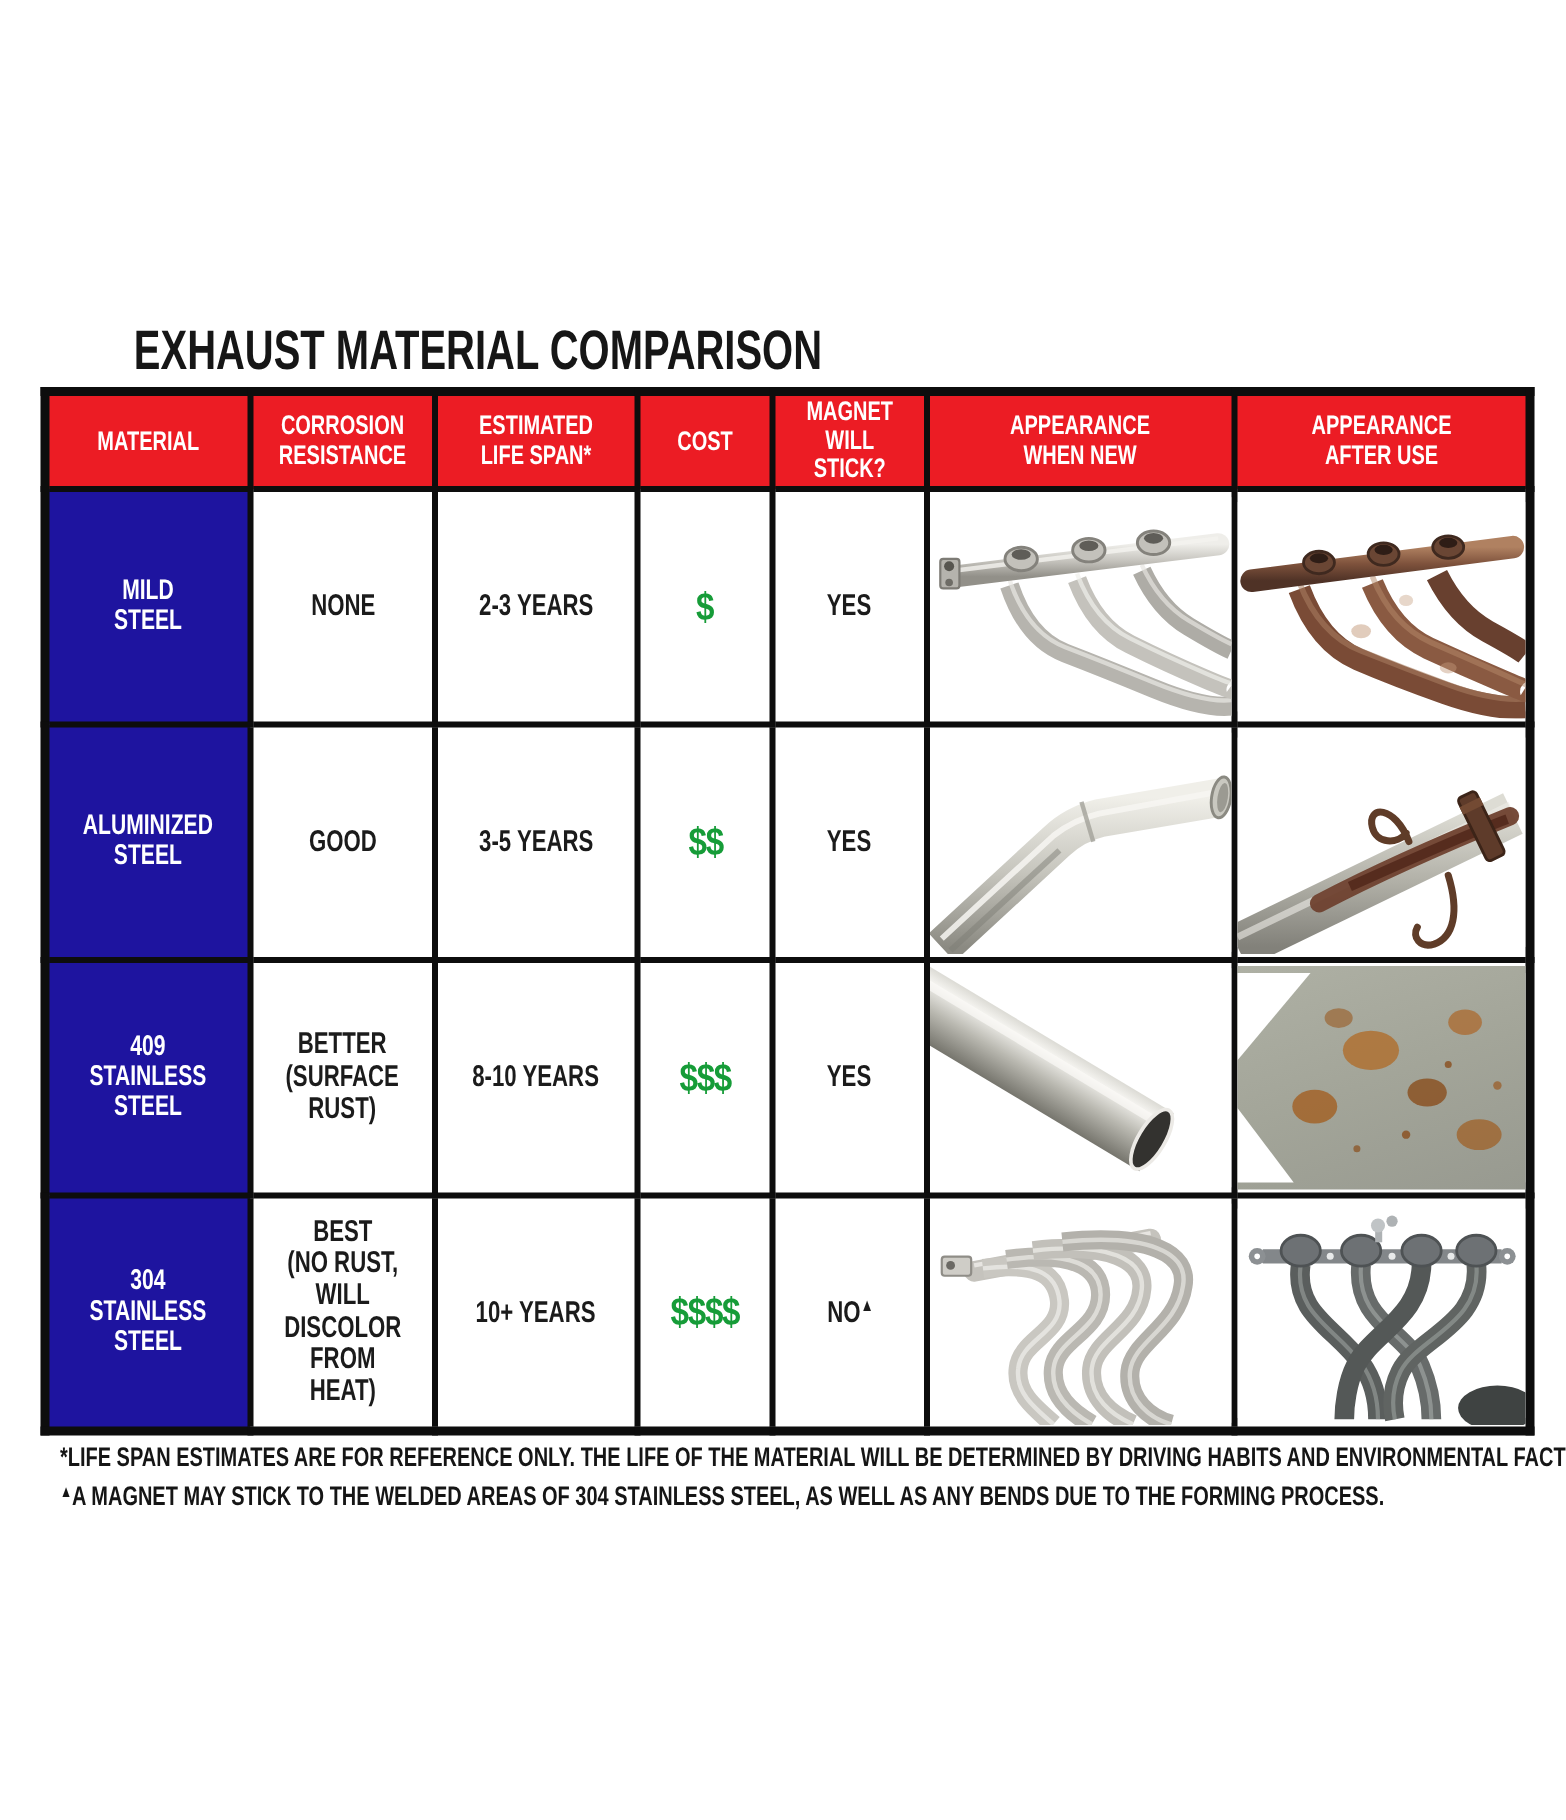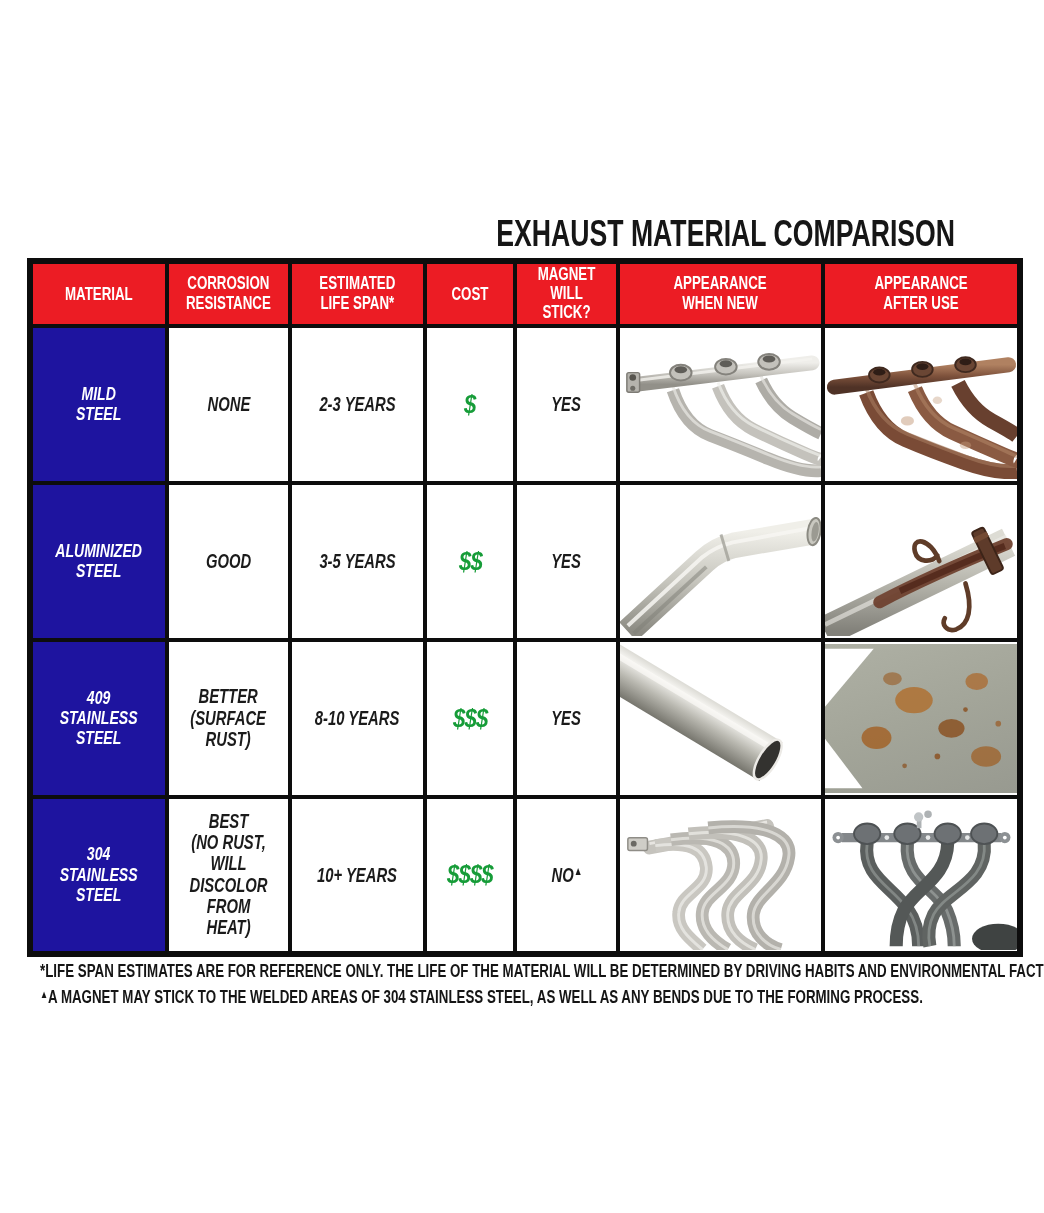--- a/index.html
+++ b/index.html
@@ -1,34 +1,34 @@
 <!DOCTYPE html>
 <html><head>
 <meta charset="utf-8">
 <style>
   * { box-sizing: border-box; }
   body { margin: 0; background: #ffffff; font-family: "Liberation Sans", "DejaVu Sans", sans-serif; }
   .canvas { position: relative; width: 1044px; height: 1213px; background: #ffffff; overflow: hidden; }
 
-  .title { position: absolute; top: 213px; left: 0; width: 100%; text-align: right;
+  .title { position: absolute; top: 213px; left: 0; width: 100%; text-align: left;
            font-size: 37px; font-weight: bold; color: #161616; margin: 0; }
   .title .cnd { white-space: nowrap; transform: scaleX(.72); }
 
   .cnd { display: inline-block; transform: scaleX(.74); transform-origin: 50% 50%;
          white-space: pre-line; line-height: 1.07; font-weight: bold; }
 
   table.cmp { position: absolute; top: 258px; left: 27px; width: 990px;
               border-collapse: collapse; table-layout: fixed;
               border: 6px solid #0d0d0d; }
   table.cmp th, table.cmp td { border: 4px solid #0d0d0d; text-align: center; vertical-align: middle; padding: 0; }
   thead tr { height: 65px; }
   tbody tr { height: 157px; }
 
   th.hdr { background: #ec1c24; color: #ffffff; font-size: 18px; }
-  td { background: #ffffff; color: #1b1b1b; font-size: 20px; font-style: italic; }
+  td { background: #ffffff; color: #1b1b1b; font-size: 20px; }
   td.mat { background: #1e149f; color: #ffffff; font-size: 19px; }
   td .cost { color: #169c38; font-size: 26px; transform: scaleX(.85); letter-spacing: -1px; }
   .supmark { font-size: 12px; vertical-align: 7px; }
 
   td.photo { padding: 0; }
   td.photo svg { display: block; width: 100%; height: 149px; }
 
   .footnotes { position: absolute; top: 961px; left: 40px; font-weight: bold; color: #151515; font-size: 18px; }
   .fn { margin-bottom: 5px; }
   .cnd-l { display: inline-block; transform: scaleX(.74); transform-origin: 0 50%; white-space: nowrap; font-weight: bold; }

